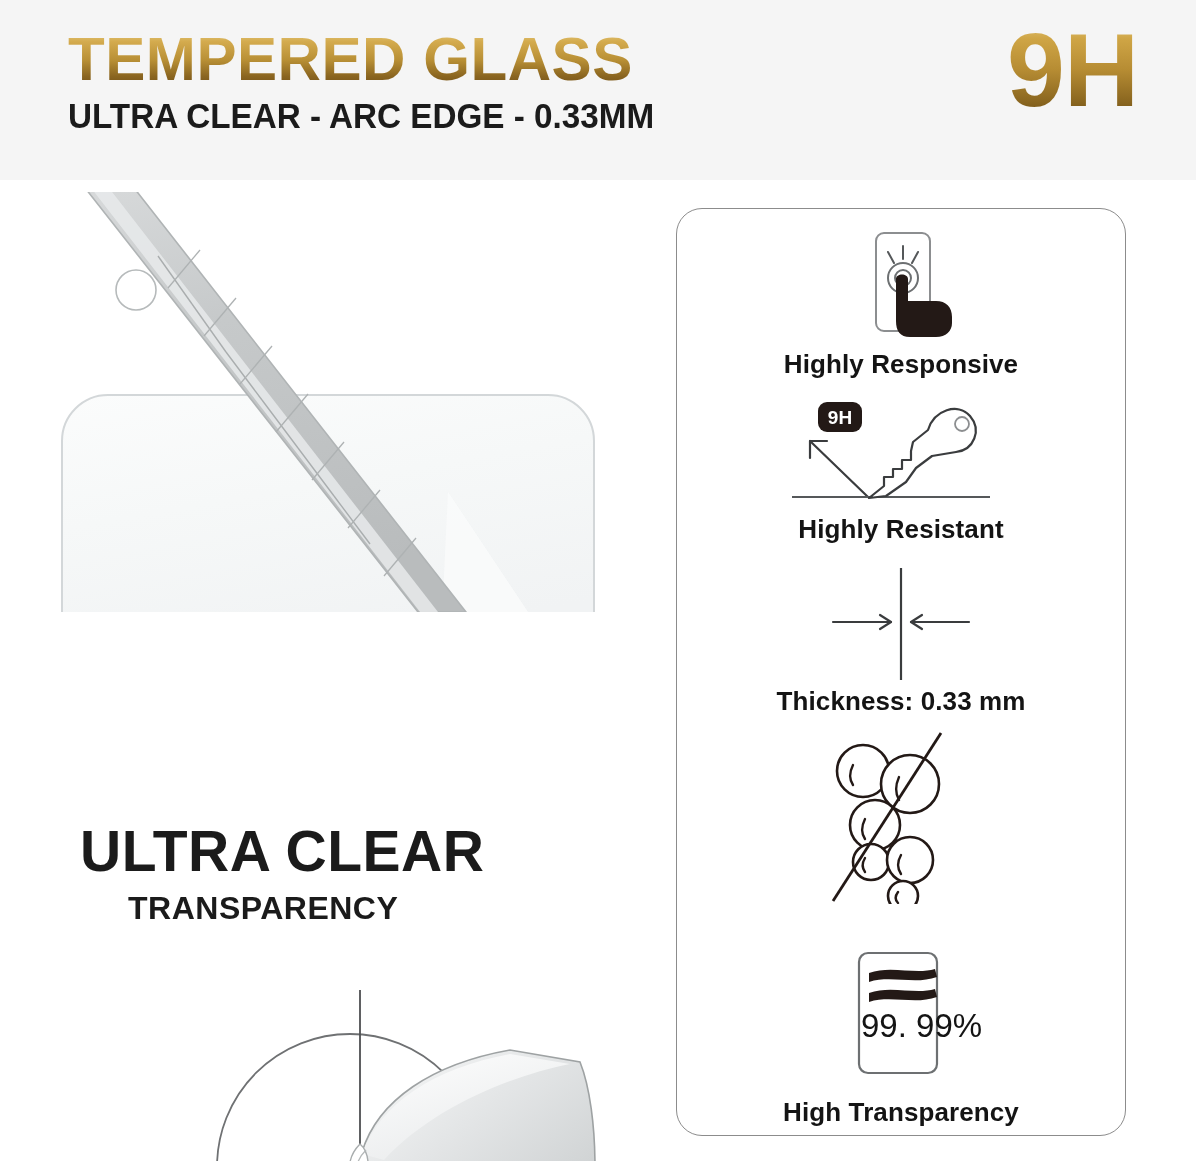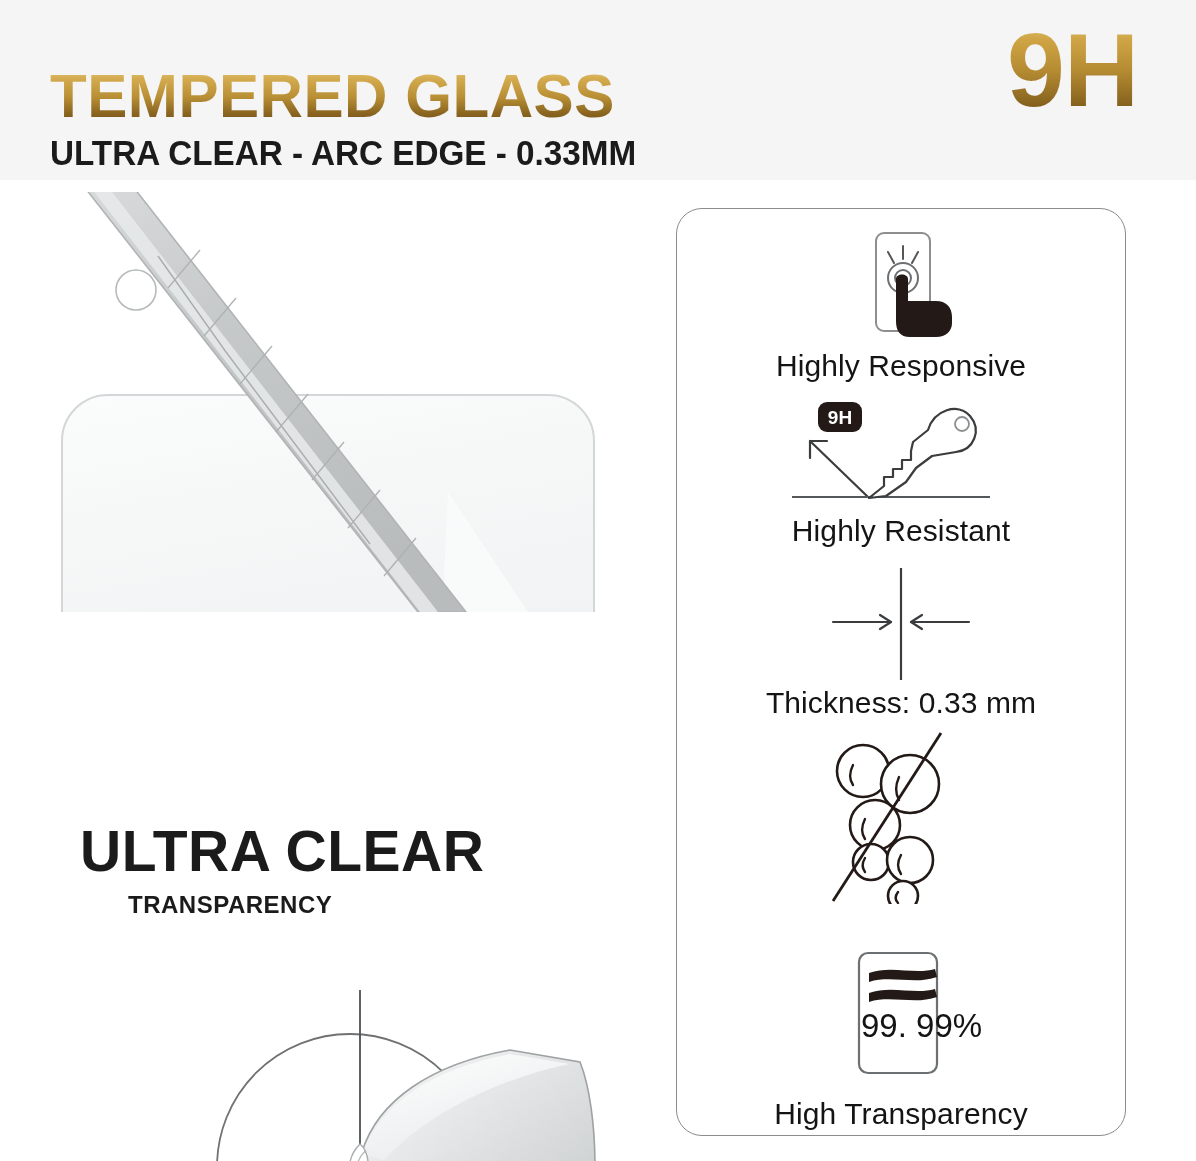--- a/index.html
+++ b/index.html
@@ -21,23 +21,22 @@
   
   .header {
     position: absolute;
     left: 0; top: 0;
     width: 1196px;
     height: 180px;
     background: #f5f5f5;
   }
   .header-text-block {
     position: absolute;
-    left: 50px;
+    left: 68px;
     top: 28px;
-    margin-top: 37px;
   }
   .title-main {
     font-size: 62px;
     font-weight: bold;
     letter-spacing: 0.5px;
     line-height: 1;
     font-family: "Liberation Sans", sans-serif;
     background: linear-gradient(180deg, #e9d08a 0%, #d4ab4e 22%, #b88f35 52%, #8a6520 78%, #6d4b15 100%);
     -webkit-background-clip: text;
     background-clip: text;
@@ -99,21 +98,21 @@
     font-size: 57px;
     font-weight: bold;
     color: #1b1b1b;
     letter-spacing: 0.5px;
     line-height: 1.05;
     white-space: nowrap;
   }
   .uc-line2 {
     margin-top: 10px;
     margin-left: 48px;
-    font-size: 24px;
+    font-size: 32px;
     font-weight: bold;
     color: #1b1b1b;
     letter-spacing: 0.5px;
     line-height: 1.05;
     white-space: nowrap;
   }
 
   .arc-edge-wrap {
     position: absolute;
     left: 40px;
@@ -152,22 +151,22 @@
     left: 0;
     width: 100%;
     text-align: center;
   }
   .feature-icon {
     display: flex;
     align-items: center;
     justify-content: center;
   }
   .feature-label {
-    font-size: 30px;
-    font-weight: normal;
+    font-size: 26px;
+    font-weight: bold;
     color: #141414;
     letter-spacing: 0.1px;
     white-space: nowrap;
   }
   .f1 { top: 18px; }
   .f2 { top: 185px; }
   .f3 { top: 355px; }
   .f4 { top: 520px; }
   .f5 { top: 740px; }
 

